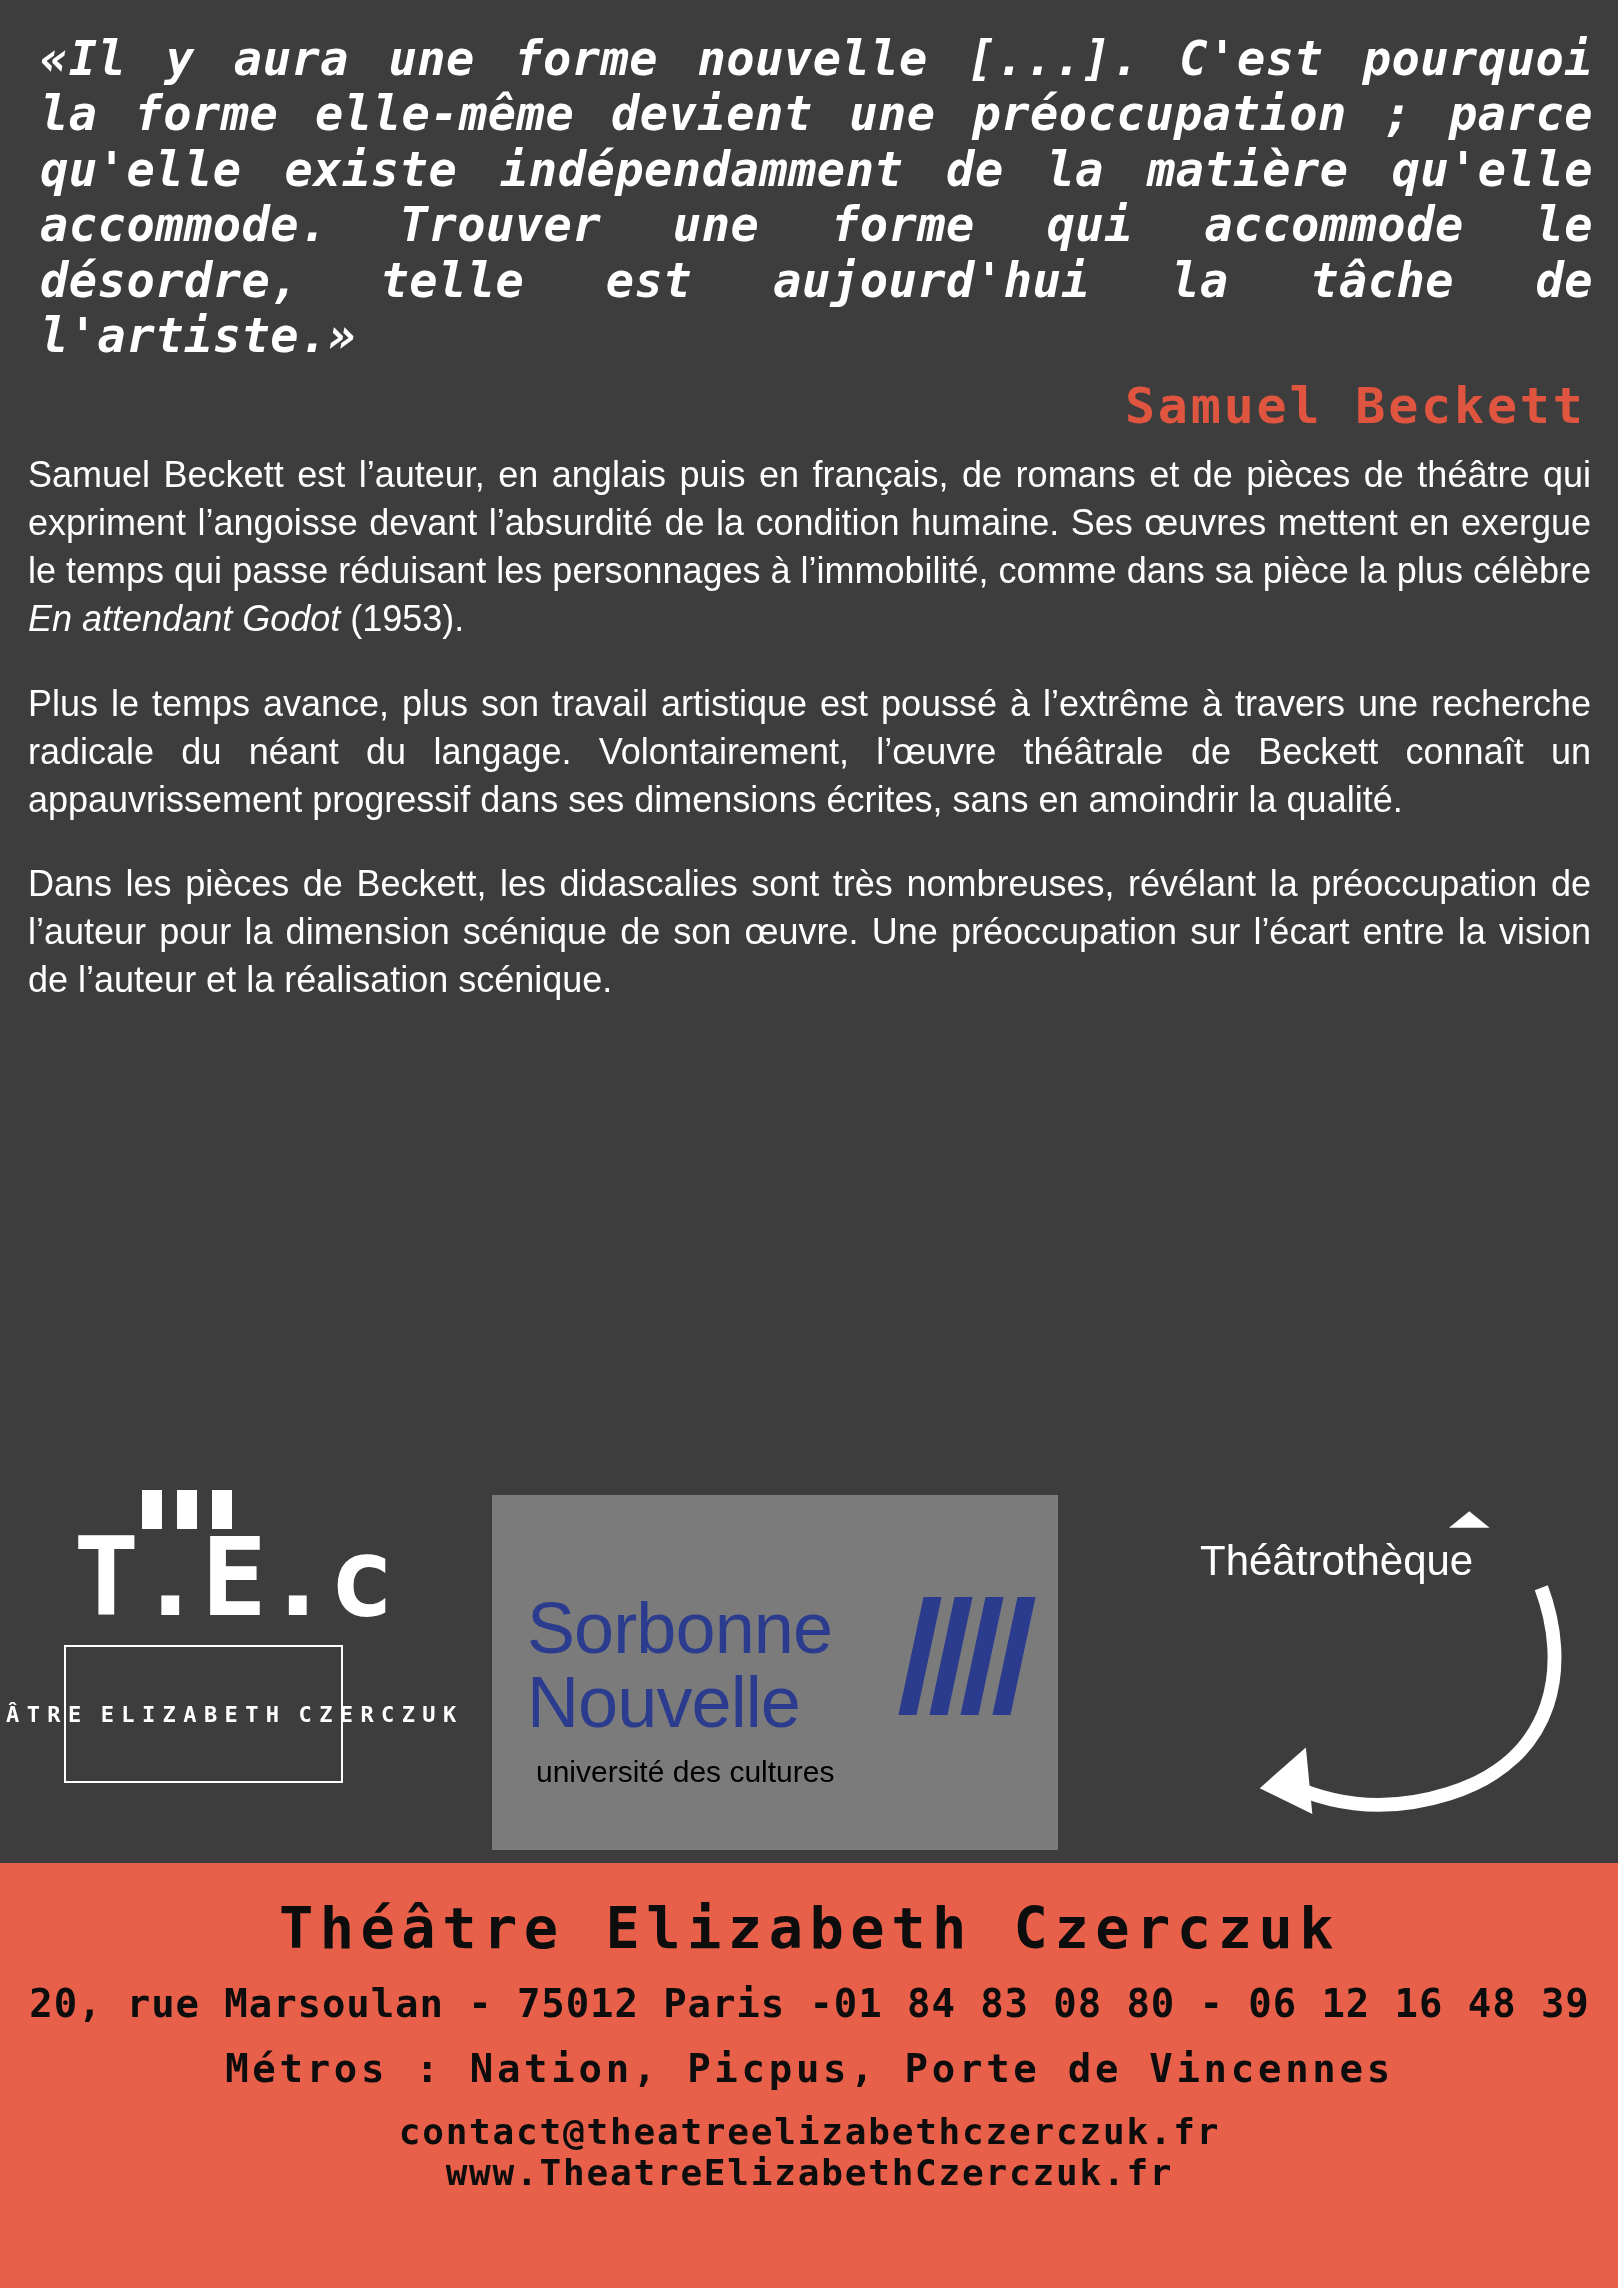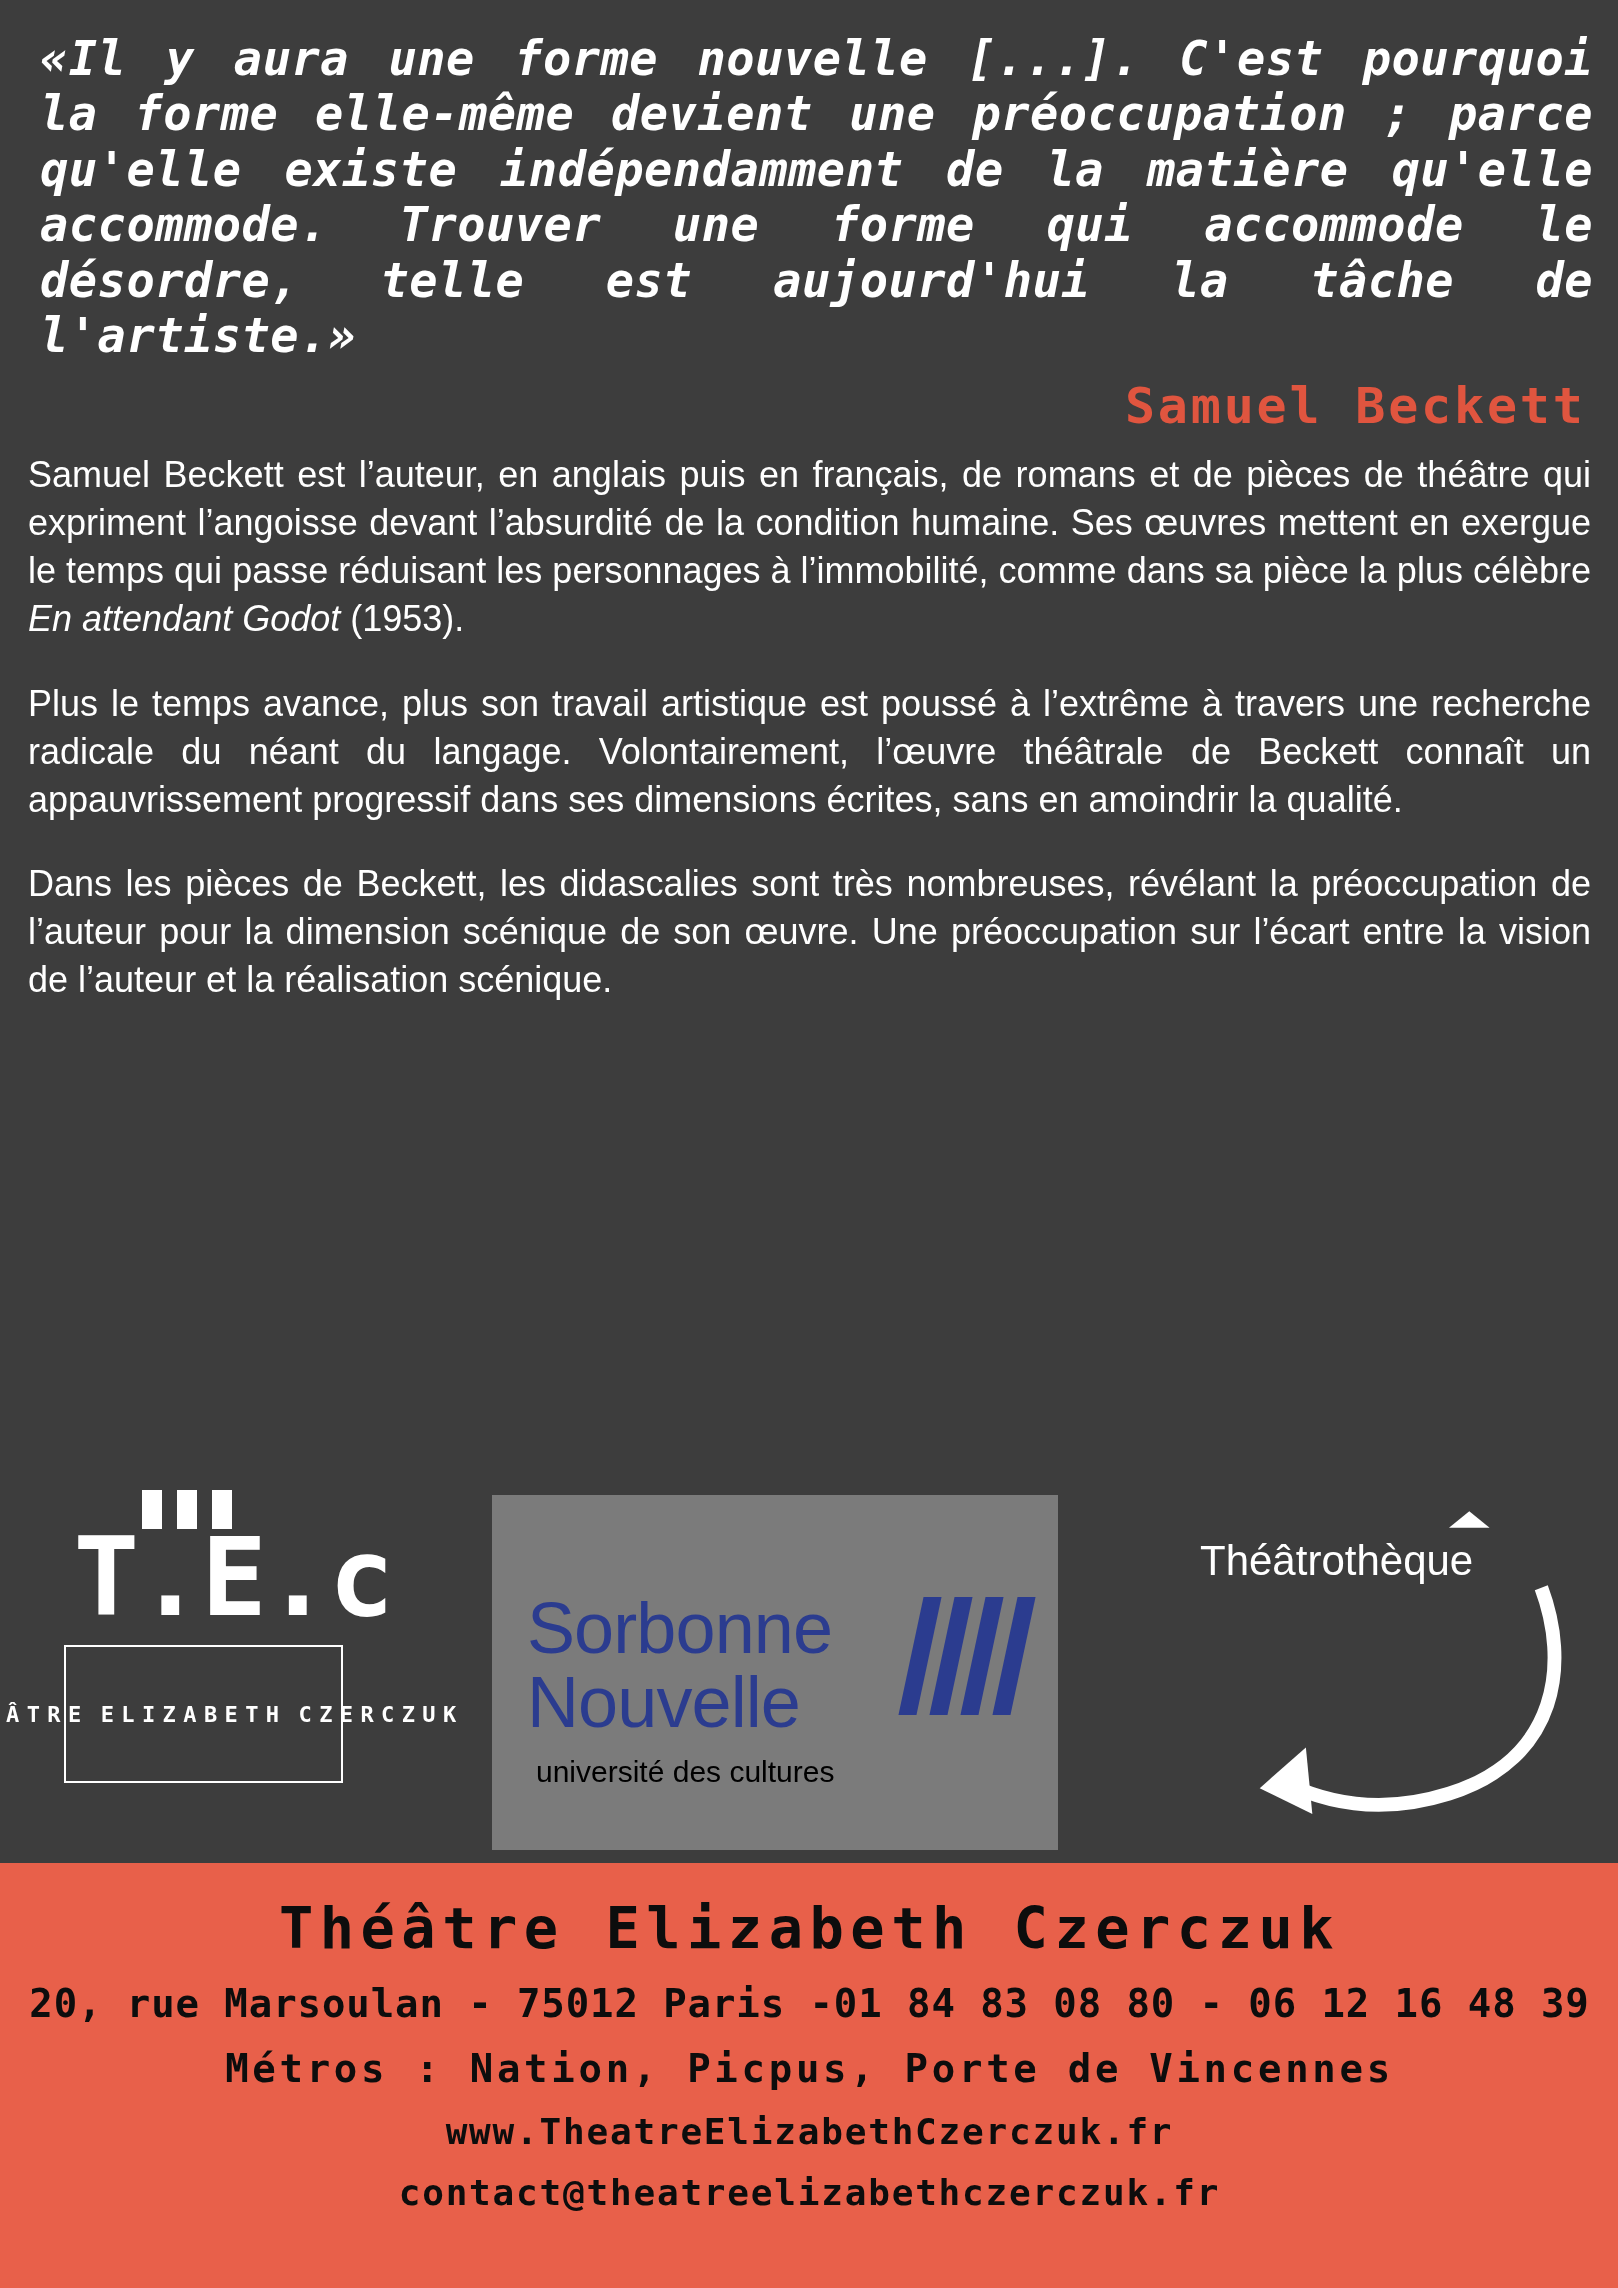--- a/index.html
+++ b/index.html
@@ -305,18 +305,18 @@
       </svg>
       <div class="baty-l1">Théâtrothèque</div>
     </div>
 
   </div>
 
   <div class="footer">
     <div class="footer-title">Théâtre Elizabeth Czerczuk</div>
     <div class="footer-line l2">20, rue Marsoulan - 75012 Paris -01 84 83 08 80 - 06 12 16 48 39</div>
     <div class="footer-line l3">Métros : Nation, Picpus, Porte de Vincennes</div>
+    <div class="footer-line l5">contact@theatreelizabethczerczuk.fr</div>
     <div class="footer-line l4">www.TheatreElizabethCzerczuk.fr</div>
-    <div class="footer-line l5">contact@theatreelizabethczerczuk.fr</div>
   </div>
 
 </div>
 
 
 </body></html>

